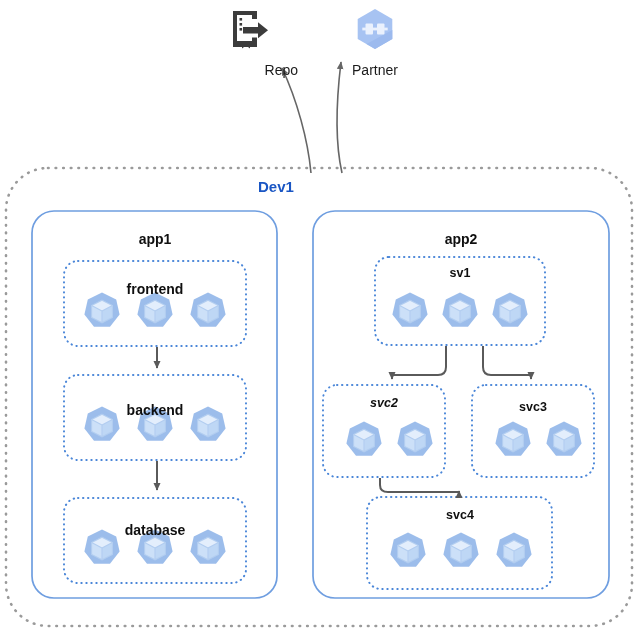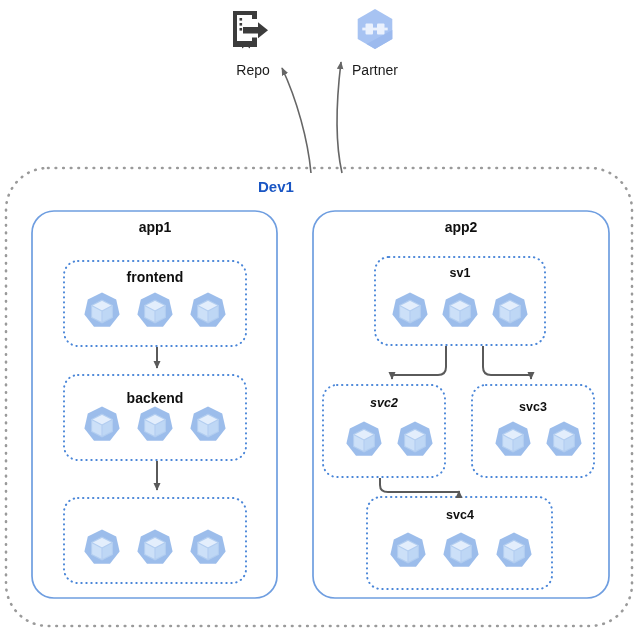--- a/index.html
+++ b/index.html
@@ -8,21 +8,21 @@
   #stage{position:relative;width:636px;height:636px;}
   svg#canvas{position:absolute;left:0;top:0;width:636px;height:636px;}
 
   .ext-label{position:absolute;font-size:14px;color:#1b1b1b;text-align:center;
              white-space:nowrap;}
 
   .grp-label{position:absolute;text-align:center;white-space:nowrap;
              font-weight:bold;color:#0f0f0f;}
   .env-label{position:absolute;text-align:left;white-space:nowrap;
              font-weight:bold;color:#1a56c4;font-size:15px;}
-  .app-label{font-size:14px;}
+  .app-label{font-size:14px;margin-top:12px;}
   .svc-label{font-size:12.5px;}
 </style>
 </head>
 <body>
 
 <div id="stage">
 
   <svg id="canvas" viewBox="0 0 636 636">
     <defs>
       <marker id="arrowhead" markerWidth="9" markerHeight="9" refX="7.2" refY="4.5" orient="auto" markerUnits="userSpaceOnUse">
@@ -119,29 +119,30 @@
     <path d="M483,346 L483,367 Q483,375 491,375 L531,375 L531,379" fill="none" stroke="#5a5a5a" stroke-width="2" stroke-linejoin="round" marker-end="url(#arrowhead)"></path>
     <path d="M380,478 L380,485 Q380,492 388,492 L459,492 L459,491" fill="none" stroke="#5a5a5a" stroke-width="2" stroke-linejoin="round" marker-end="url(#arrowhead)"></path>
 
     <path d="M311,173 C308,140 297,100 282,68" fill="none" stroke="#666" stroke-width="1.6" marker-end="url(#arrowhead-thin)"></path>
     <path d="M342,173 C334,138 337,95 341,62" fill="none" stroke="#666" stroke-width="1.6" marker-end="url(#arrowhead-thin)"></path>
 
     <use href="#repo-glyph" x="230" y="9"></use>
     <use href="#partner-glyph" x="354" y="8"></use>
   </svg>
 
-  <div class="ext-label" style="left:208px;top:62px;width:90px;">Repo</div>
+  <div class="ext-label" style="left:208px;top:62px;width:90px;text-align:right;">Repo</div>
   <div class="ext-label" style="left:330px;top:62px;width:90px;">Partner</div>
 
   <div class="env-label" style="left:258px;top:178px;width:120px;">Dev1</div>
 
   <div class="grp-label app-label" style="left:95px;top:219px;width:120px;">app1</div>
   <div class="grp-label app-label" style="left:401px;top:219px;width:120px;">app2</div>
 
   <div class="grp-label app-label" style="left:95px;top:390px;width:120px;">backend</div>
   <div class="grp-label app-label" style="left:95px;top:269px;width:120px;">frontend</div>
+  <div class="grp-label app-label" style="left:95px;top:510px;width:120px;">database</div>
 
   <div class="grp-label svc-label" style="left:400px;top:266px;width:120px;">sv1</div>
   <div class="grp-label svc-label" style="left:324px;top:396px;width:120px;font-style:italic;">svc2</div>
   <div class="grp-label svc-label" style="left:473px;top:400px;width:120px;">svc3</div>
   <div class="grp-label svc-label" style="left:400px;top:508px;width:120px;">svc4</div>
 
 </div>
 
 </body></html>

